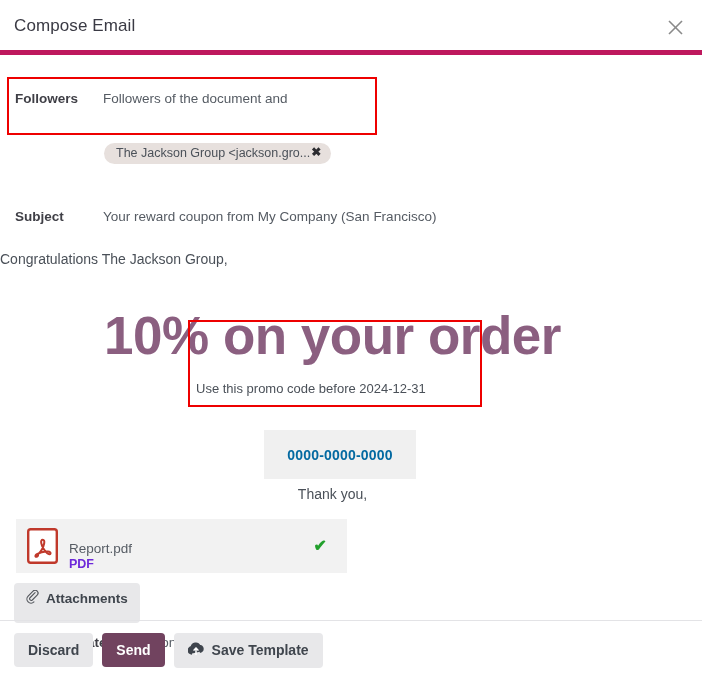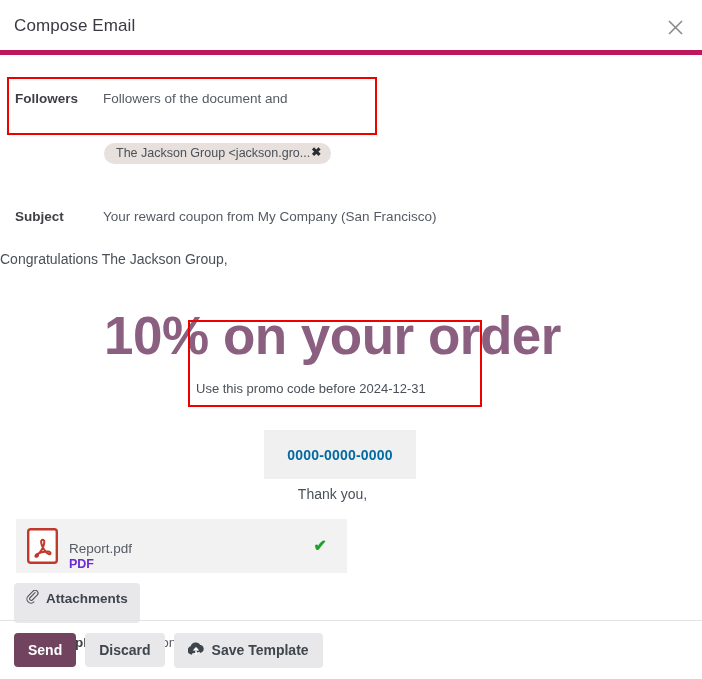--- a/index.html
+++ b/index.html
@@ -344,25 +344,25 @@
       </svg>
     </span>
     <span>Attachments</span>
   </button>
 
   <div class="load-template-label">Load template</div>
   <div class="load-template-value">Coupon: Coupon Information</div>
 </div>
 
 <div class="dialog-footer">
+  <button class="btn btn-secondary">
+    <span>Discard</span>
+  </button>
   <button class="btn btn-primary">
     <span>Send</span>
-  </button>
-  <button class="btn btn-secondary">
-    <span>Discard</span>
   </button>
   <button class="btn btn-secondary">
     <span>
       <svg width="16" height="14" viewBox="0 0 16 14" aria-hidden="true">
         <path d="M4 11.5a3.1 3.1 0 0 1-.2-6.2A4 4 0 0 1 11.4 4a2.9 2.9 0 0 1 .4 5.8" fill="#3f454d" stroke="#3f454d" stroke-width="2.4" stroke-linejoin="round"></path>
         <path d="M8 12.6V6.4M8 6.1 6.1 8.1M8 6.1 9.9 8.1" fill="none" stroke="#ffffff" stroke-width="1.5" stroke-linecap="round"></path>
       </svg>
     </span>
     <span>Save Template</span>
   </button>

